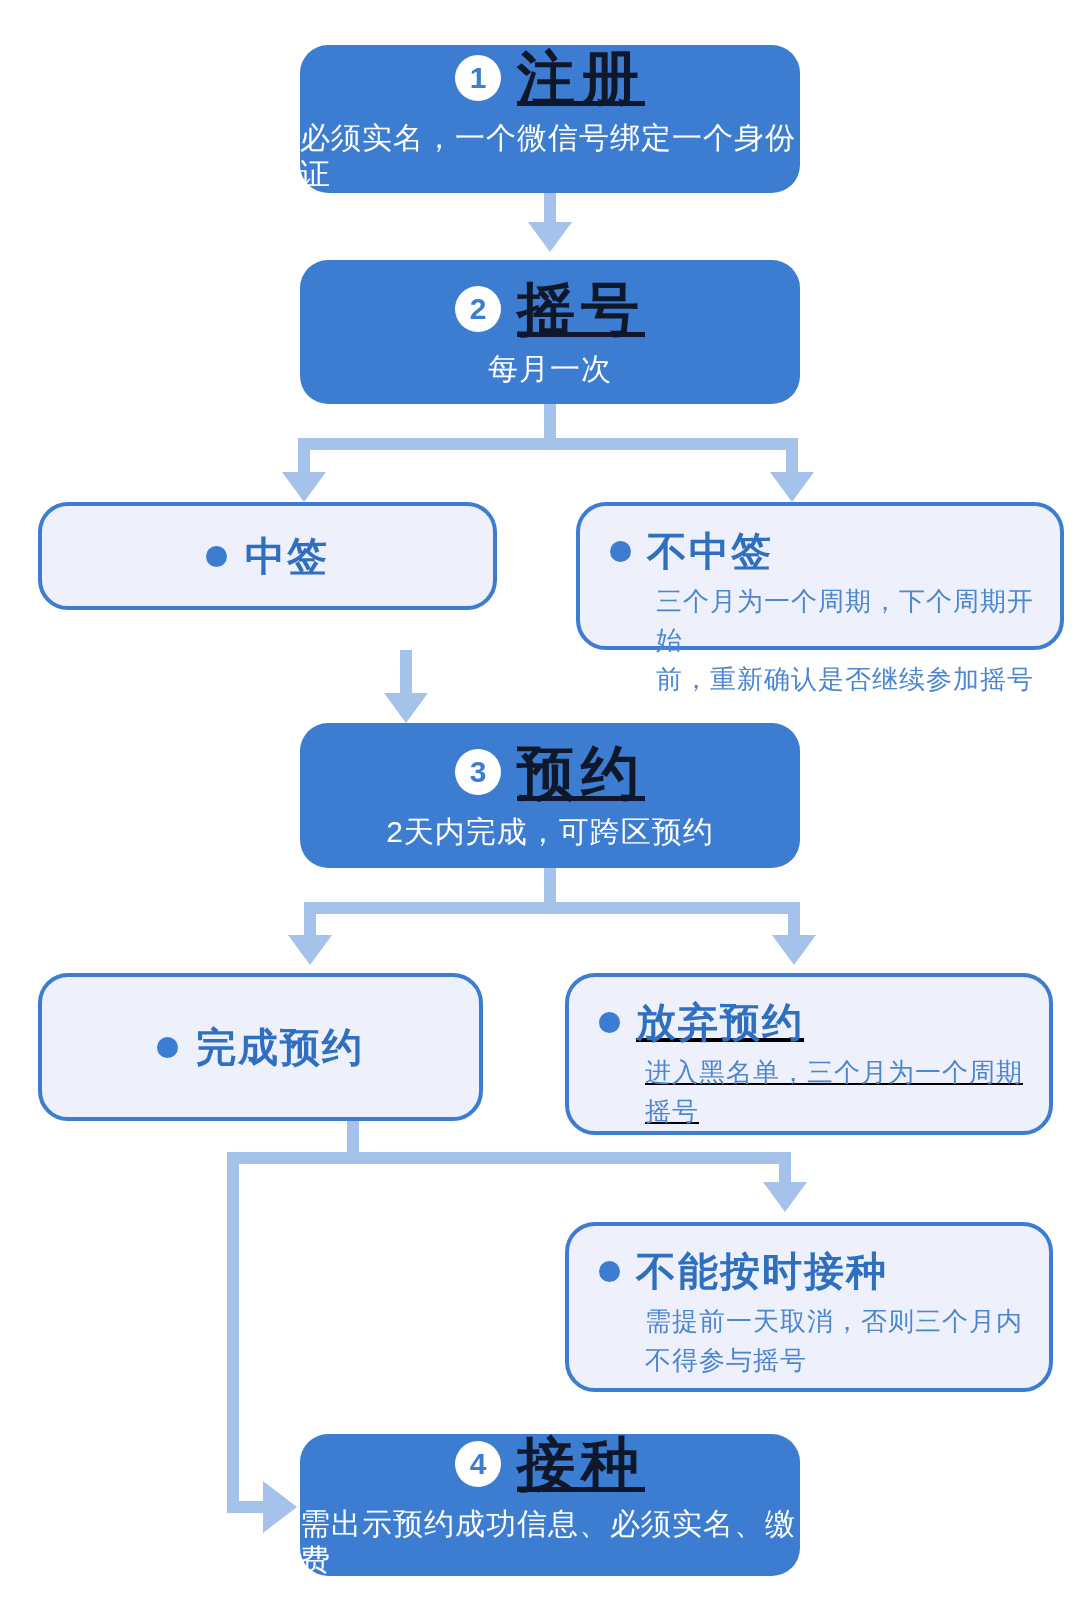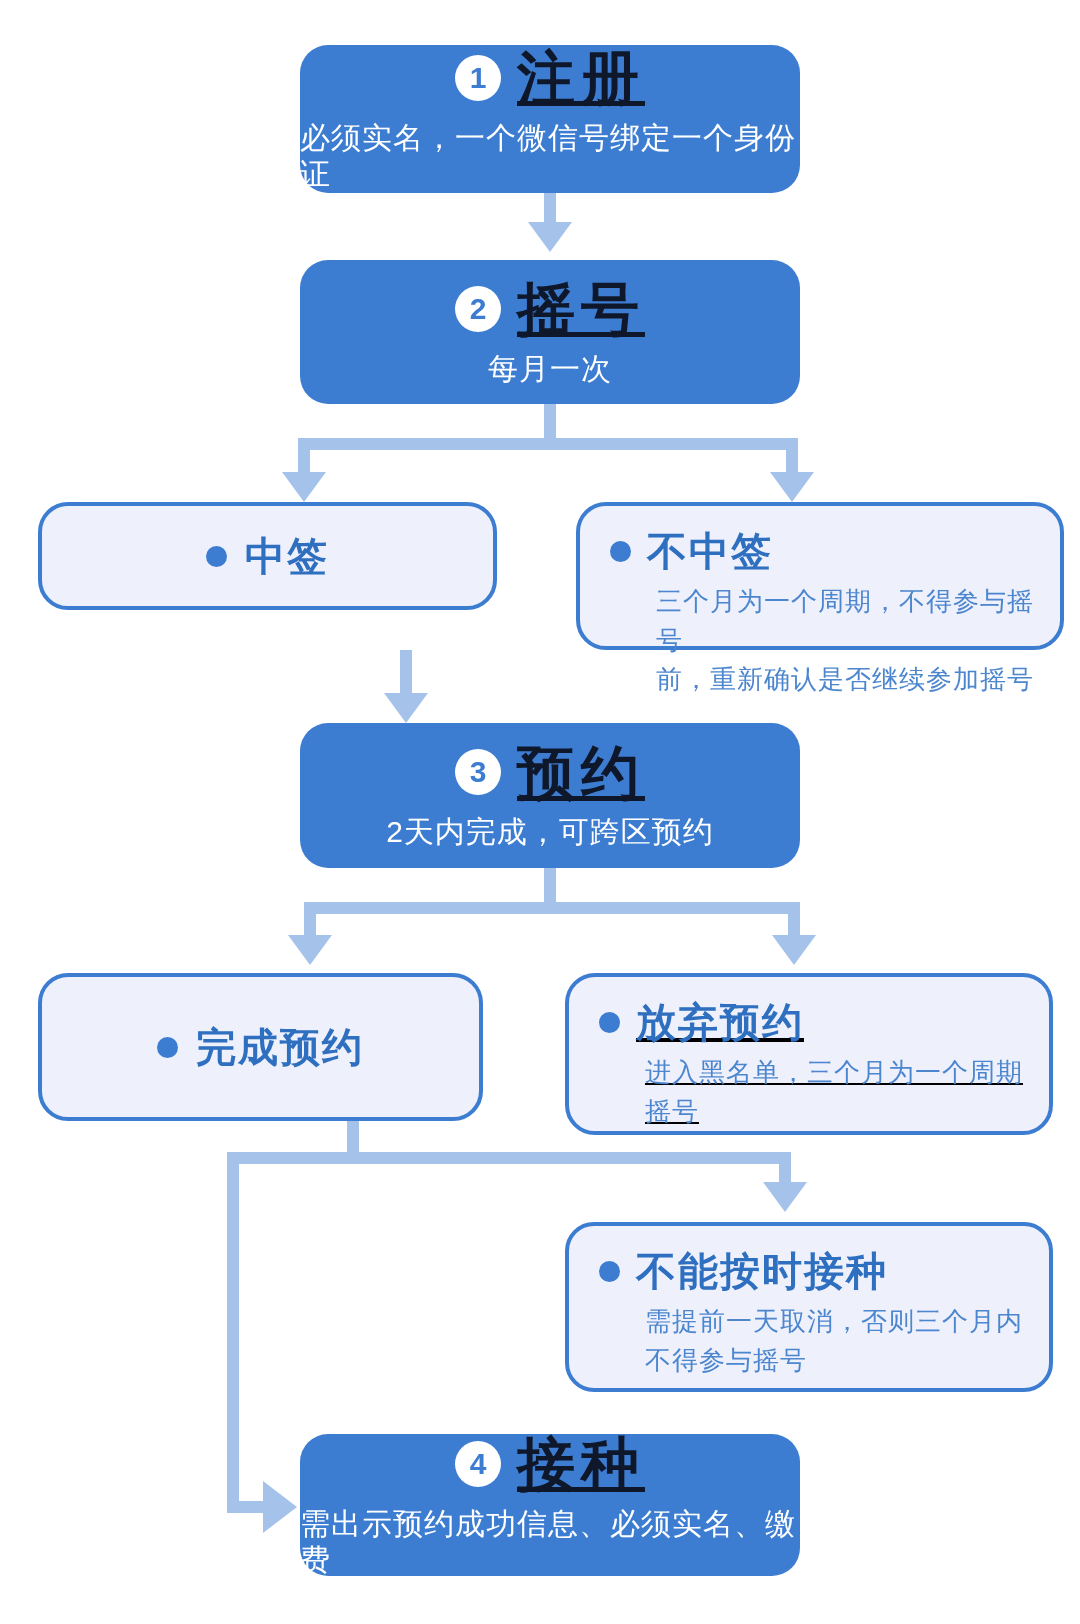--- a/index.html
+++ b/index.html
@@ -91,21 +91,21 @@
   <div class="outcome center" style="left:38px;top:502px;width:459px;height:108px;">
     <span class="bullet"></span>
     <span class="outcome-label">中签</span>
   </div>
 
   <div class="outcome detail" style="left:565px;top:502px;width:488px;height:148px;margin-left:11px;">
     <div class="outcome-head">
       <span class="bullet"></span>
       <span class="outcome-label">不中签</span>
     </div>
-    <div class="outcome-body">三个月为一个周期，不得参与摇号
+    <div class="outcome-body">三个月为一个周期，下个周期开始
 前，重新确认是否继续参加摇号</div>
   </div>
 
   <div class="line" style="left:400px;top:650px;width:12px;height:44px;"></div>
   <div class="arrow-down" style="left:384px;top:693px;"></div>
 
   <div class="step" style="left:300px;top:723px;width:500px;height:145px;">
     <div class="step-title-row">
       <span class="circle-num">3</span>
       <span class="step-title">预约</span>
@@ -135,21 +135,21 @@
   </div>
 
   <div class="line" style="left:347px;top:1121px;width:12px;height:31px;"></div>
   <div class="line" style="left:227px;top:1152px;width:564px;height:12px;"></div>
   <div class="line" style="left:779px;top:1164px;width:12px;height:19px;"></div>
   <div class="arrow-down" style="left:763px;top:1182px;"></div>
   <div class="line" style="left:227px;top:1164px;width:12px;height:349px;"></div>
   <div class="line" style="left:239px;top:1501px;width:26px;height:12px;"></div>
   <div class="arrow-right" style="left:263px;top:1481px;"></div>
 
-  <div class="outcome detail" style="left:565px;top:1222px;width:488px;height:170px;border-radius:29px;">
+  <div class="outcome detail" style="left:565px;top:1222px;width:488px;height:170px;">
     <div class="outcome-head">
       <span class="bullet"></span>
       <span class="outcome-label">不能按时接种</span>
     </div>
     <div class="outcome-body">需提前一天取消，否则三个月内
 不得参与摇号</div>
   </div>
 
   <div class="step" style="left:300px;top:1434px;width:500px;height:142px;">
     <div class="step-title-row">

